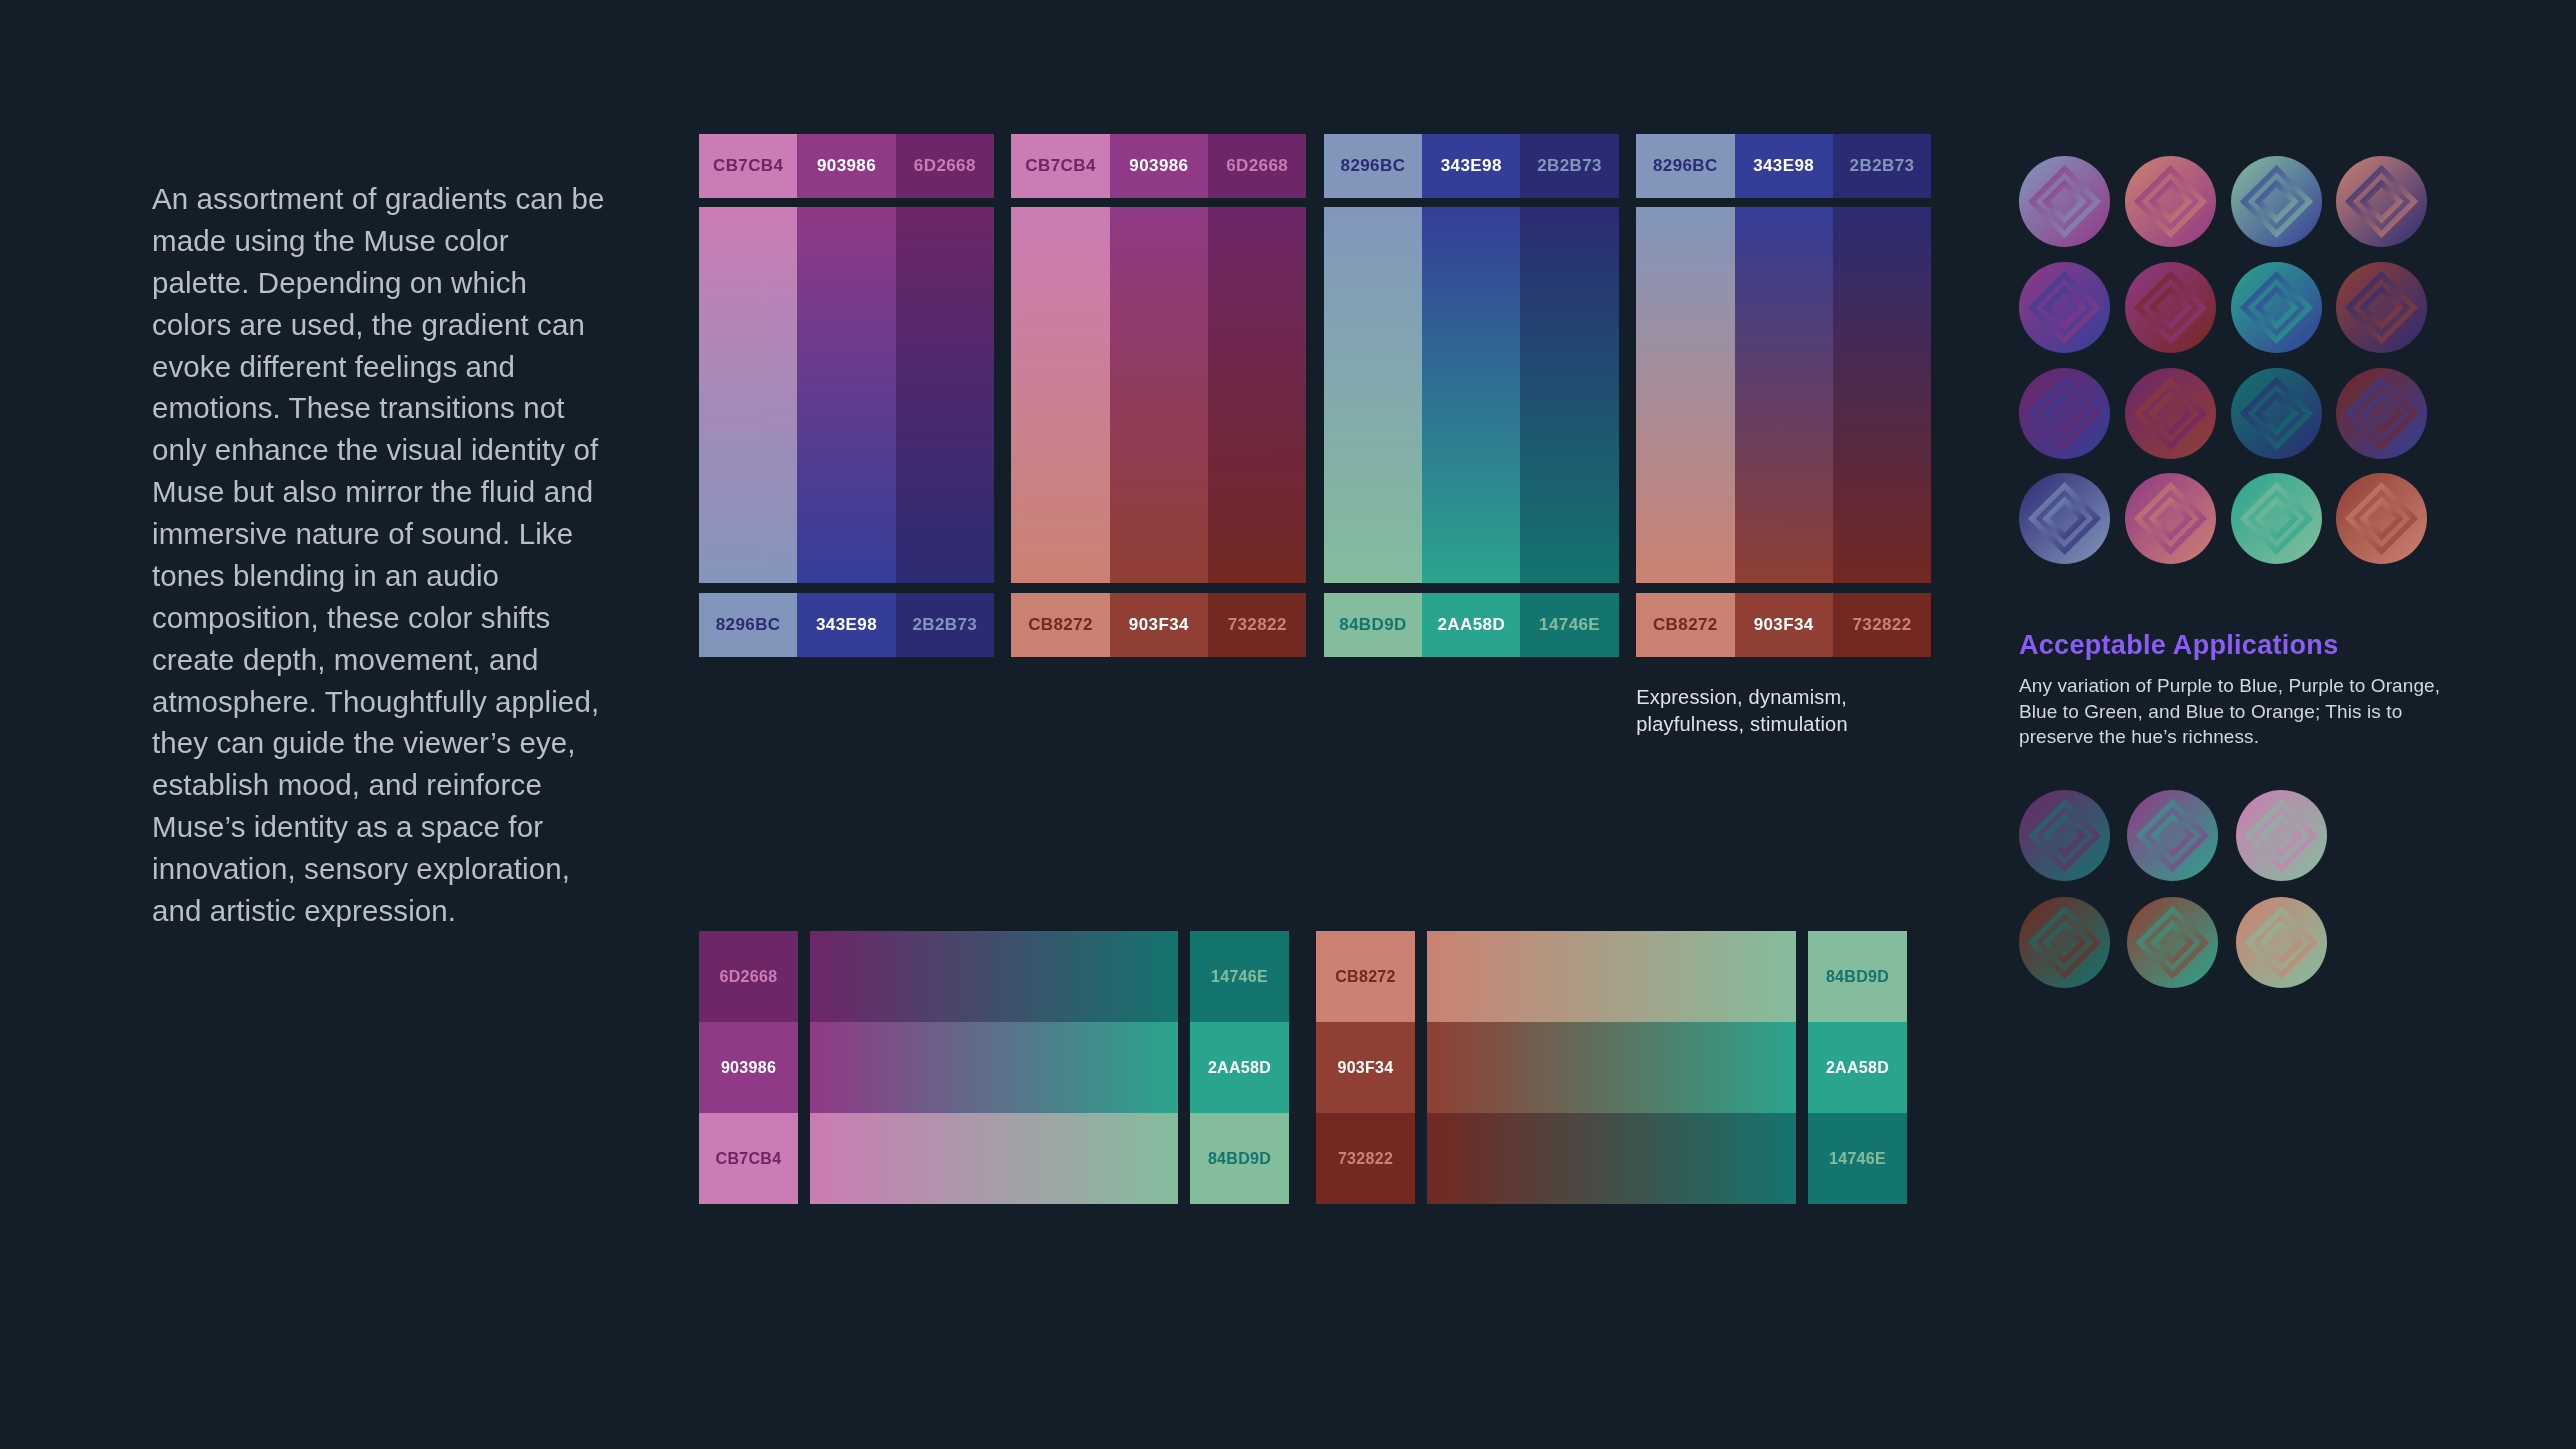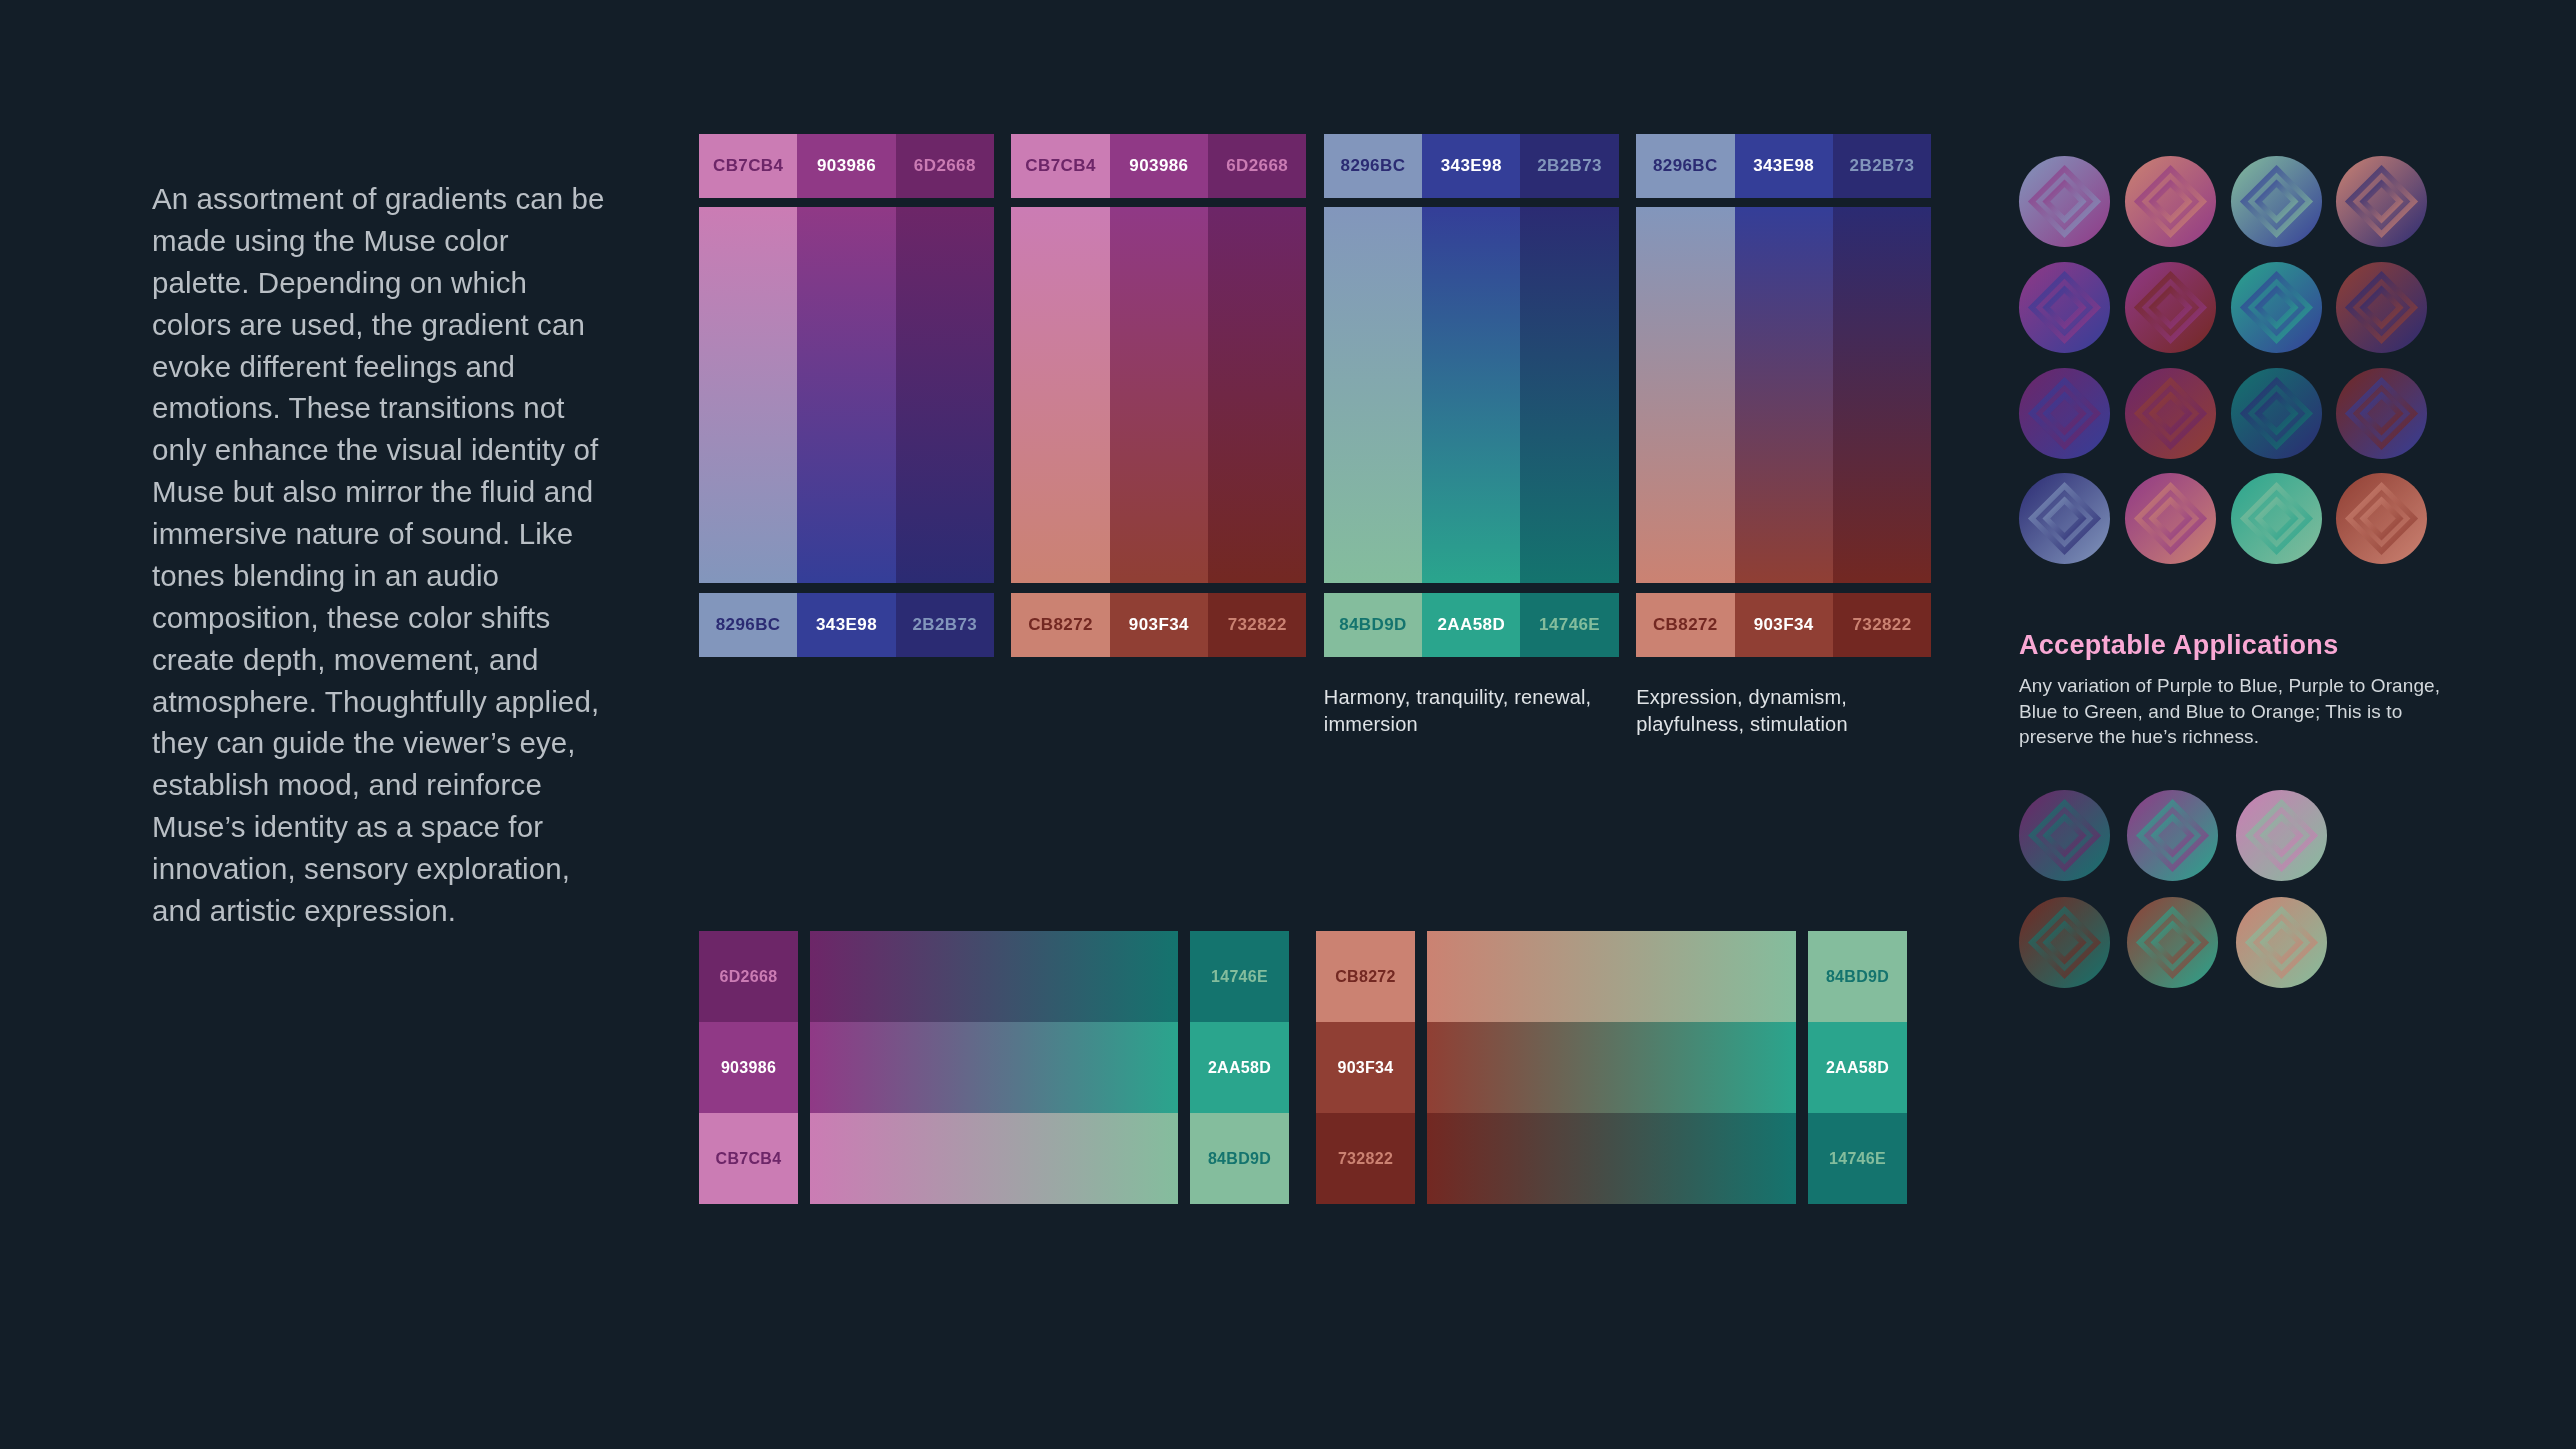--- a/index.html
+++ b/index.html
@@ -50,21 +50,21 @@
   .hband { height:91px; }
   .spacer-sm { width:12px; }
   .spacer-lg { width:27px; }
 
   
   .right { position:absolute; left:2019px; top:156px; width:429px; }
   .badge-grid { display:grid; grid-template-columns:repeat(4,1fr); gap:14.8px; width:402px; }
   .badge { width:91px; height:91px; border-radius:50%; position:relative; overflow:hidden; }
   .badge svg { position:absolute; inset:0; width:100%; height:100%; }
   .sec-head {
-    font-size:27px; font-weight:700; color:#f9a8d4; letter-spacing:0.3px;
+    font-size:27px; font-weight:700; color:#8b5cf6; letter-spacing:0.3px;
   }
   .sec-body {
     margin-top:12px; font-size:19px; line-height:1.34;
     color:#d3d8dc; font-weight:500; letter-spacing:0.1px;
   }
   .sec-accept { margin-top:66px; }
   .sec-unaccept { margin-top:51px; }
   .badge-grid-bad {
     margin-top:40px; display:grid; grid-template-columns:repeat(3,1fr);
     gap:16px; width:309px;
@@ -125,21 +125,20 @@
         <div class="band-row">
           <div class="band" style="background: linear-gradient(rgb(130, 150, 188), rgb(132, 189, 157));"></div>
           <div class="band" style="background: linear-gradient(rgb(52, 62, 152), rgb(42, 165, 141));"></div>
           <div class="band" style="background: linear-gradient(rgb(43, 43, 115), rgb(20, 116, 110));"></div>
         </div>
         <div class="chip-row bottom">
           <div class="chip" style="background: rgb(132, 189, 157); color: rgb(20, 116, 110);">84BD9D</div>
           <div class="chip" style="background: rgb(42, 165, 141); color: rgb(255, 255, 255);">2AA58D</div>
           <div class="chip" style="background: rgb(20, 116, 110); color: rgb(132, 189, 157);">14746E</div>
         </div>
-        <div class="caption">Harmony, tranquility, renewal, immersion</div>
       </div>
       <div class="grad-col">
         <div class="chip-row">
           <div class="chip" style="background: rgb(130, 150, 188); color: rgb(43, 43, 115);">8296BC</div>
           <div class="chip" style="background: rgb(52, 62, 152); color: rgb(255, 255, 255);">343E98</div>
           <div class="chip" style="background: rgb(43, 43, 115); color: rgb(130, 150, 188);">2B2B73</div>
         </div>
         <div class="band-row">
           <div class="band" style="background: linear-gradient(rgb(130, 150, 188), rgb(203, 130, 114));"></div>
           <div class="band" style="background: linear-gradient(rgb(52, 62, 152), rgb(144, 63, 52));"></div>

